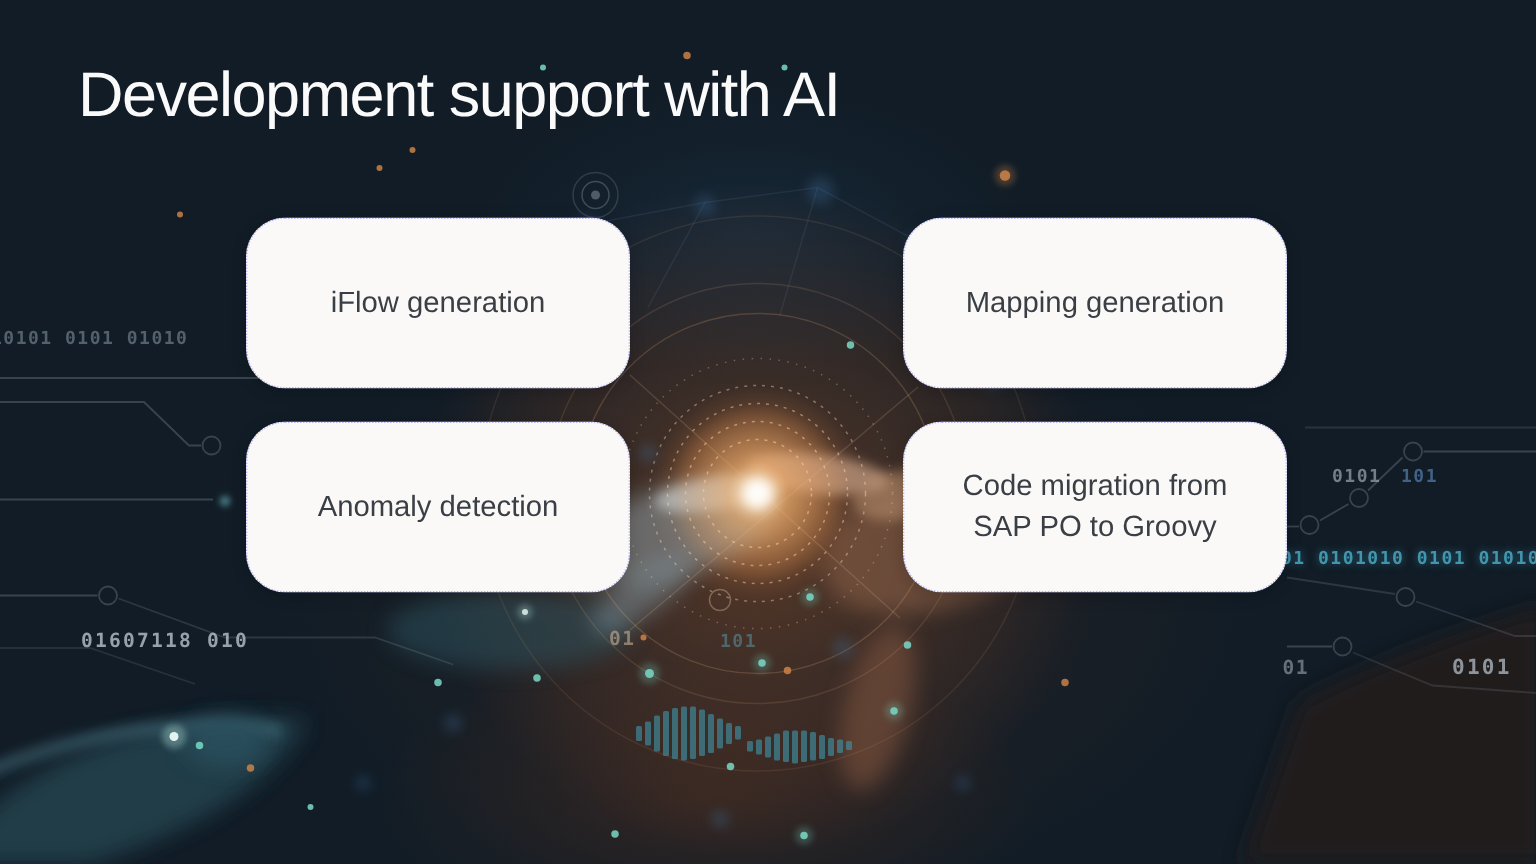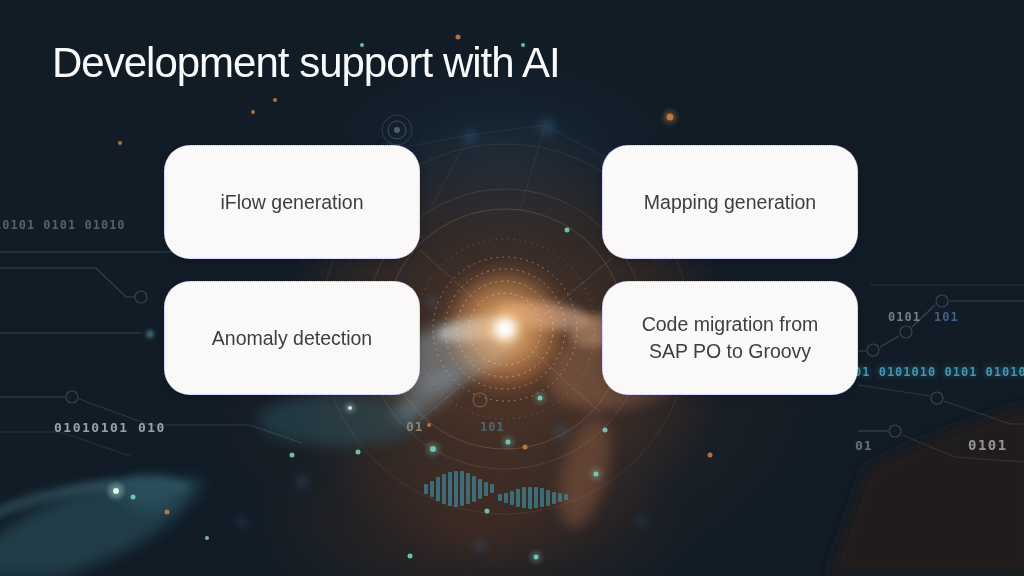--- a/index.html
+++ b/index.html
@@ -246,21 +246,21 @@
     <g>
       <circle cx="116" cy="491" r="8" fill="#bdeee4" opacity="0.35" filter="url(#b2)"></circle>
       <circle cx="116" cy="491" r="3" fill="#eafaf6" opacity="0.95"></circle>
       <circle cx="350" cy="408" r="5" fill="#bdeee4" opacity="0.3" filter="url(#b2)"></circle>
       <circle cx="350" cy="408" r="2" fill="#eafaf6" opacity="0.8"></circle>
     </g>
   </svg>
 
   <span class="bin b0">10101 0101 01010</span>
   <span class="bin b1">0101</span>
-  <span class="bin b2">01010101 010</span>
+  <span class="bin b2">01607118 010</span>
   <span class="bin b3">01</span>
   <span class="bin b4">101</span>
   <span class="bin b5">0101</span>
   <span class="bin b6">101</span>
   <span class="bin b7">01 0101010 0101 01010101</span>
   <span class="bin b8">01</span>
   <span class="bin b9">0101</span>
 
   <h1 class="title">Development support with AI</h1>
 

